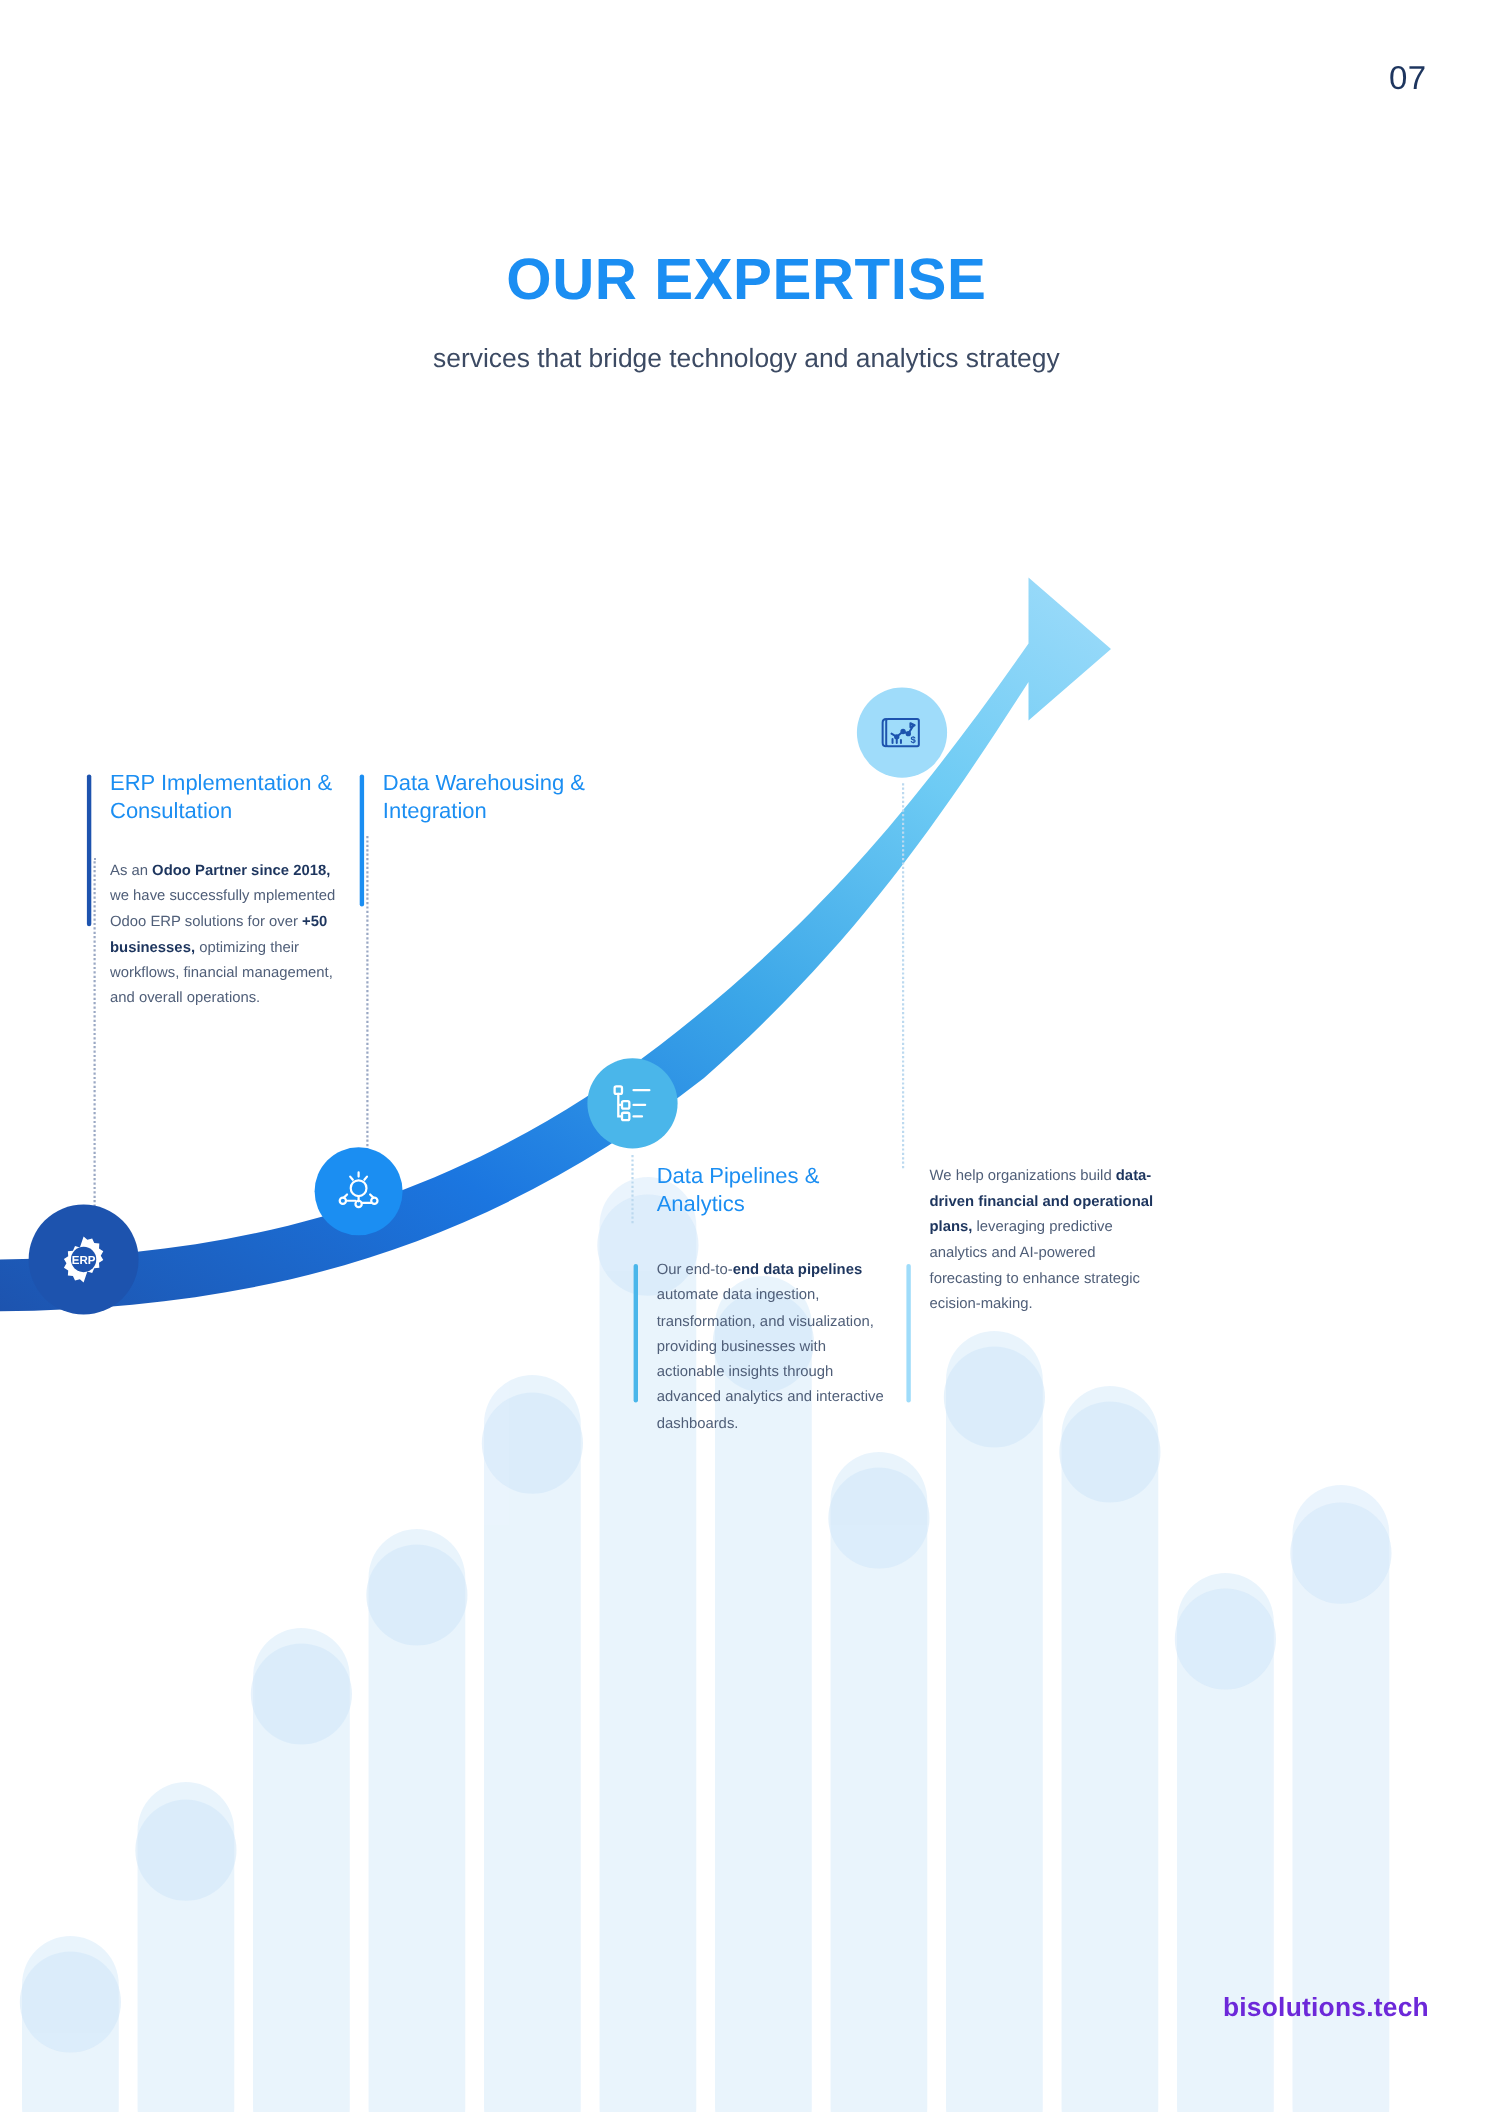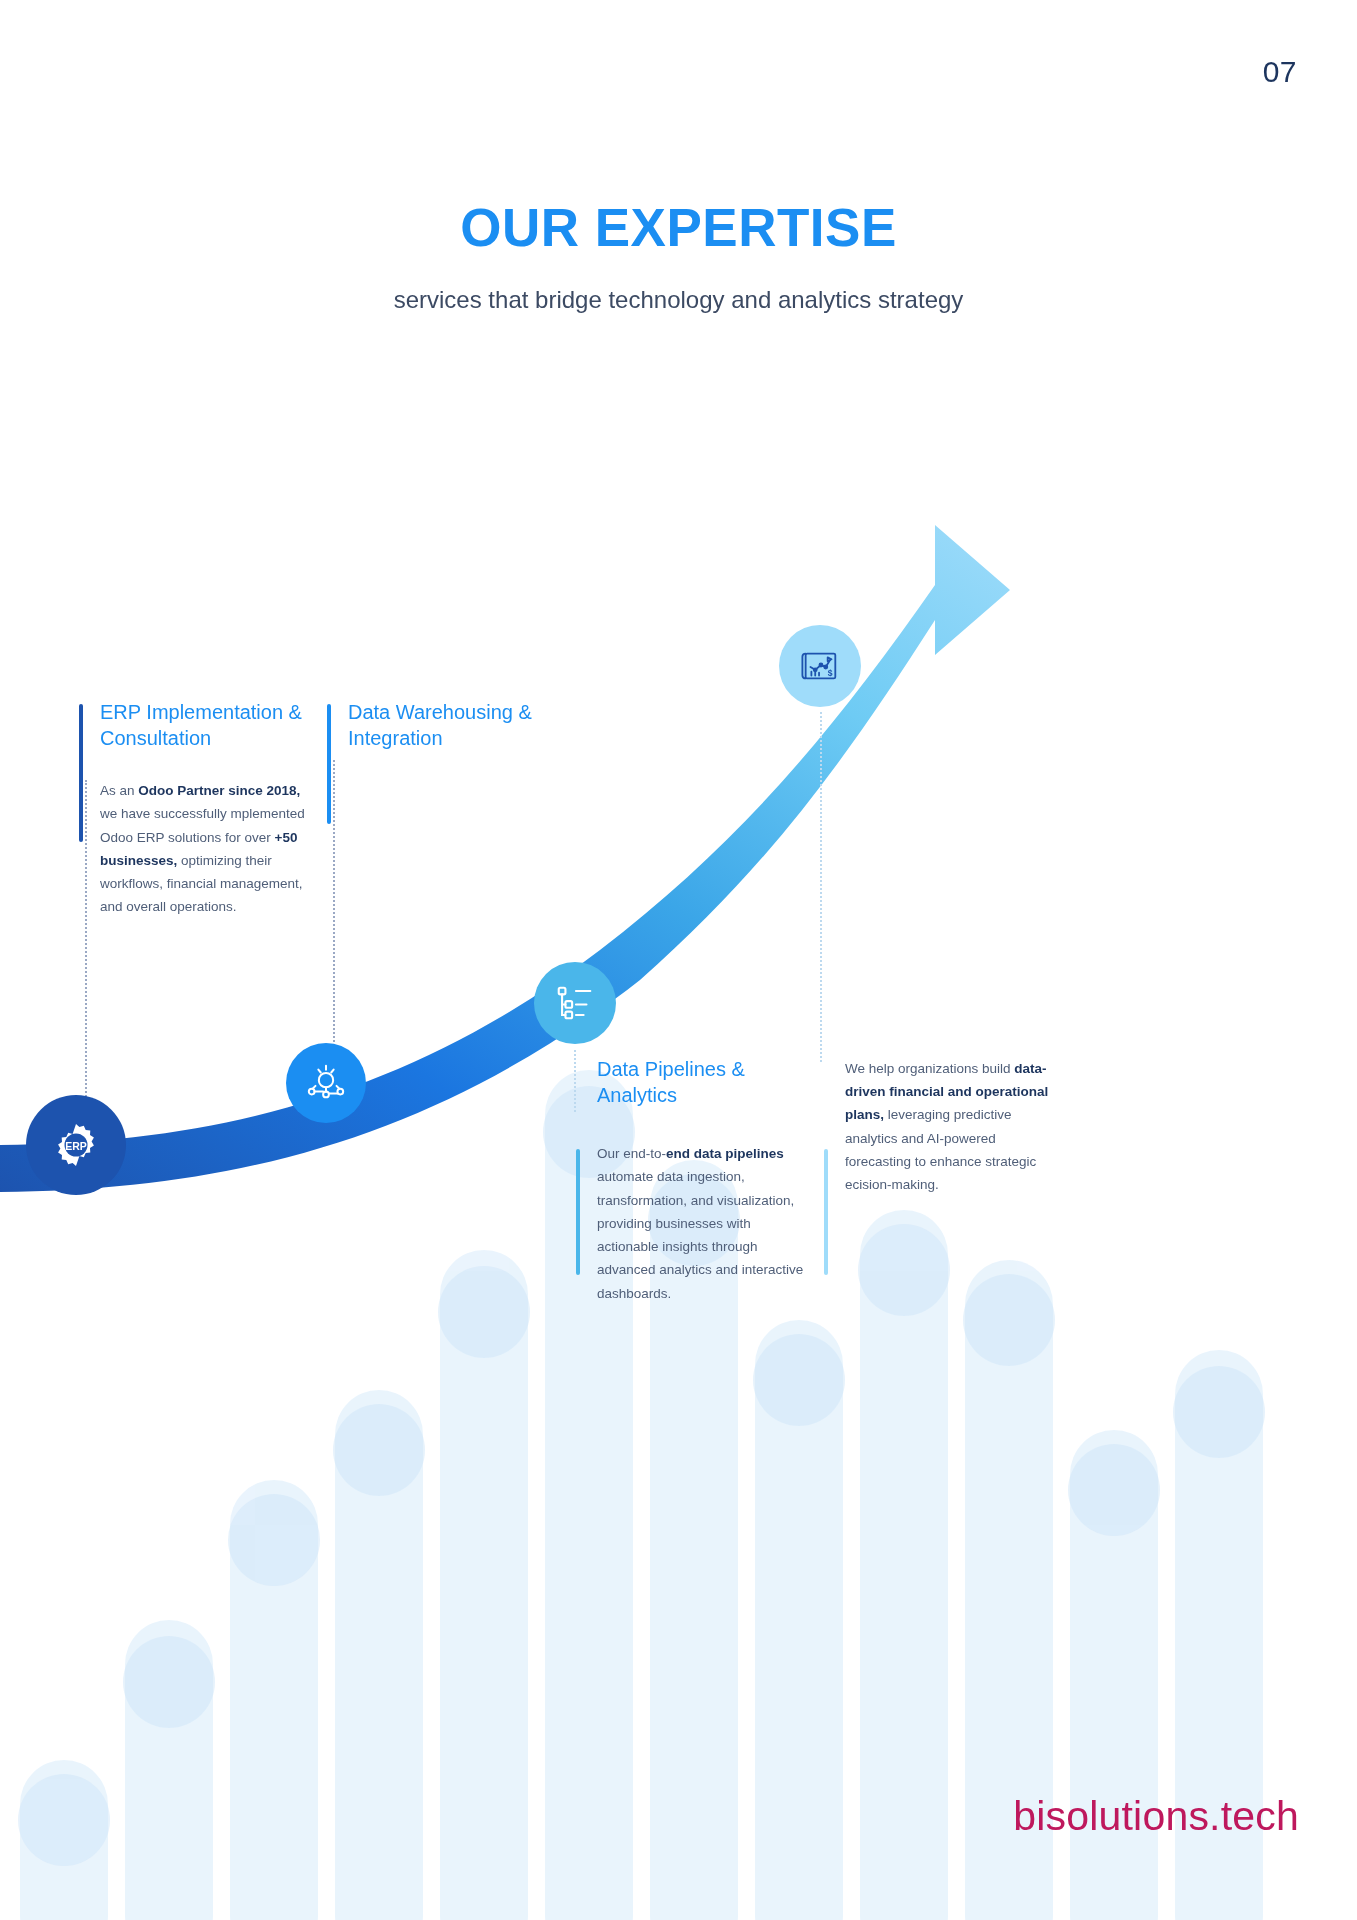--- a/index.html
+++ b/index.html
@@ -29,21 +29,21 @@
     z-index:6;
   }
 
   
   #header{
     position:absolute; top:200px; left:0; width:1357px;
     text-align:center; z-index:6;
   }
   #page-title{
     font-size:53px; font-weight:bold; color:#1b8ef2;
-    letter-spacing:.5px; line-height:1.05;
+    letter-spacing:.5px; line-height:1.05;margin-top:27px;
   }
   #page-subtitle{
     margin-top:26px;
     font-size:24px; color:#3c4a63; line-height:1.48;
     font-weight:400;
   }
   #page-subtitle .sub-line{ display:block; }
 
   
   #journey{
@@ -94,22 +94,23 @@
 
   #card-erp .bar{ height:138px; background:#1d53ae; }
   #card-dw  .bar{ height:120px; background:#1b8ef2; }
   #card-dp  .bar{ height:126px; background:#4ab6ea; top:92px; }
   #card-bp  .bar{ height:126px; background:#9fdcfa; top:92px; }
   #card-dp h3, #card-bp h3{ margin-bottom:34px; }
 
   
   #website{
     position:absolute; right:58px; bottom:80px;
-    font-size:41px; color:#be185d; letter-spacing:.2px;
+    font-size:24px; color:#6d28d9; letter-spacing:.2px;
     z-index:6;
+    font-weight:bold;
   }
 </style>
 </head>
 <body>
 
 <div id="slide">
 
   <svg id="bg-bars" viewBox="0 0 1357 900" preserveAspectRatio="none">
     <g fill="#ddeefb" opacity="0.62">
       <rect x="20" y="740" width="88" height="200" rx="44"></rect>

